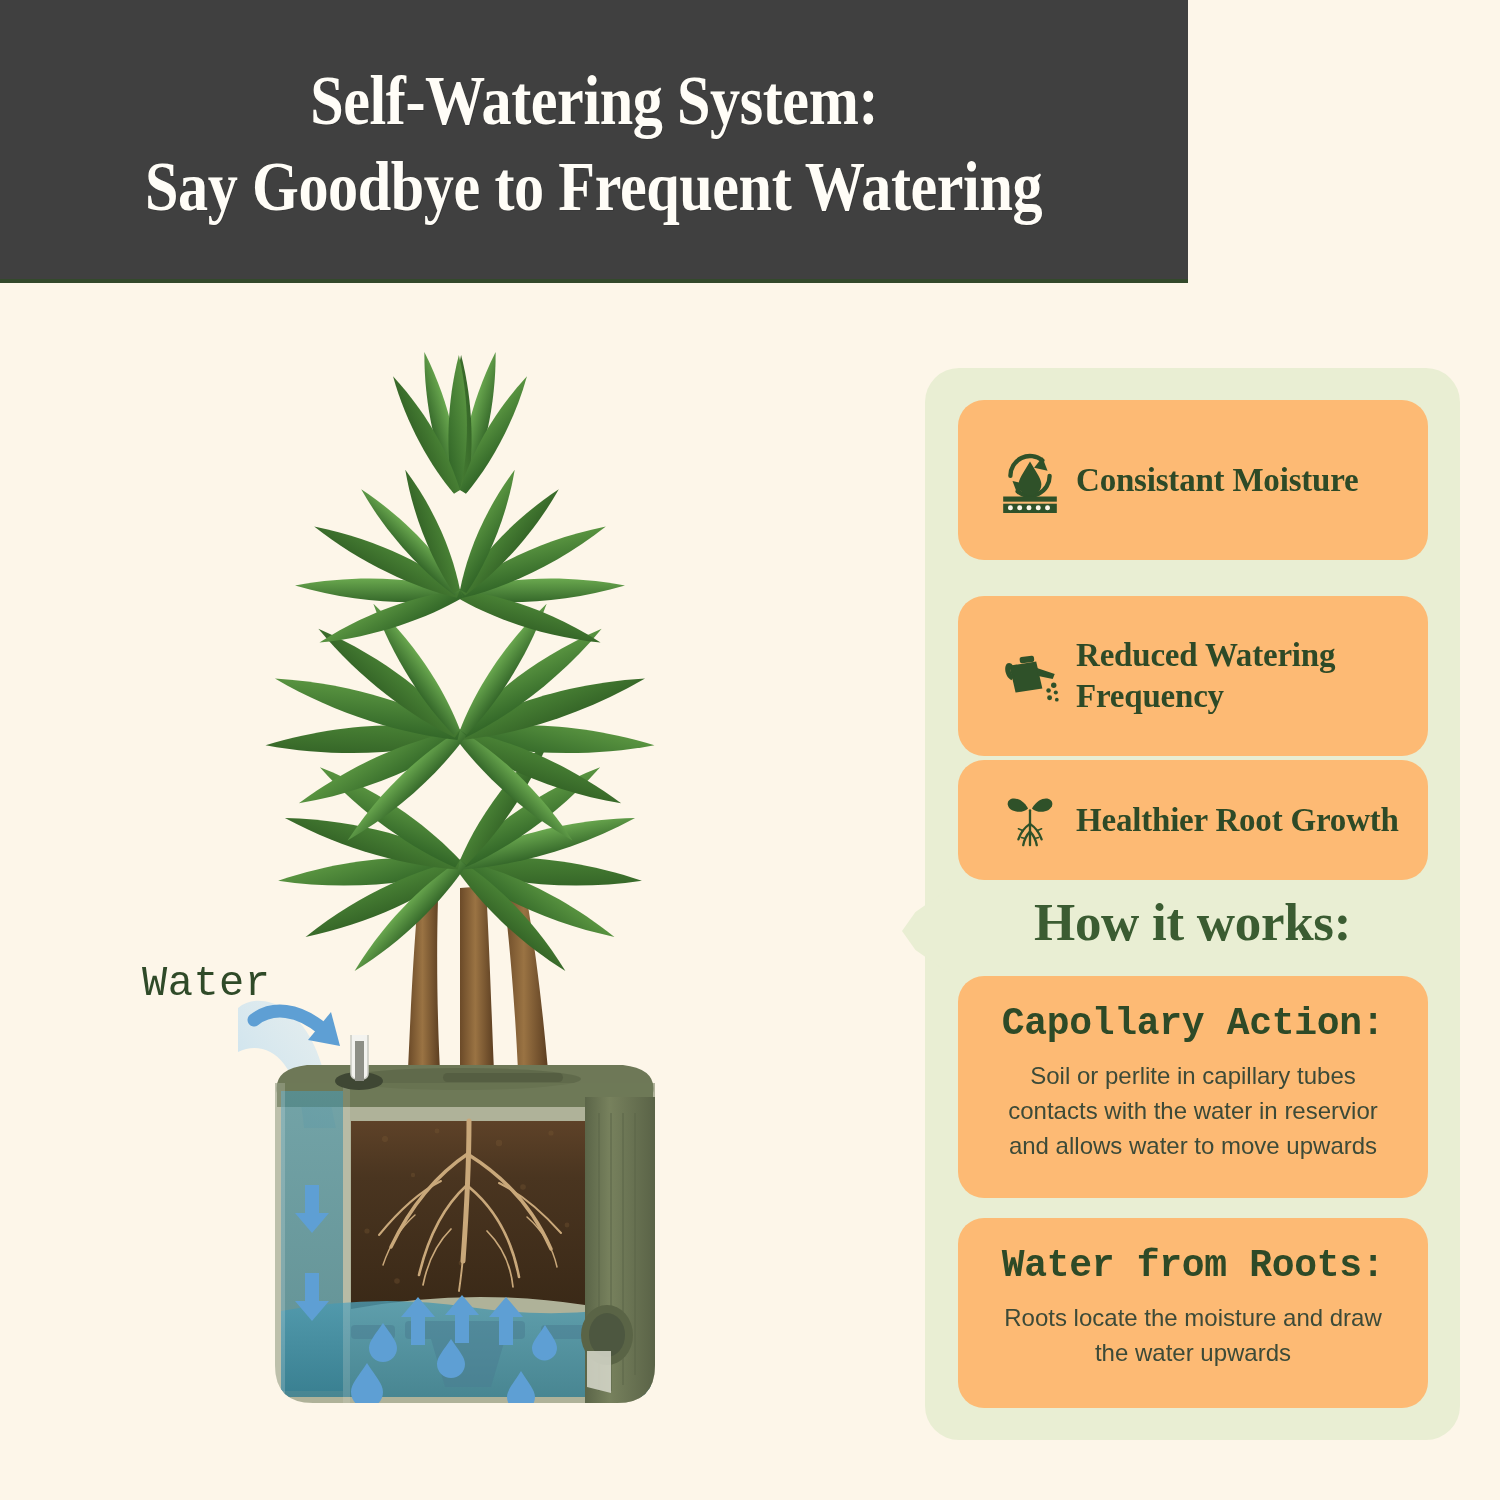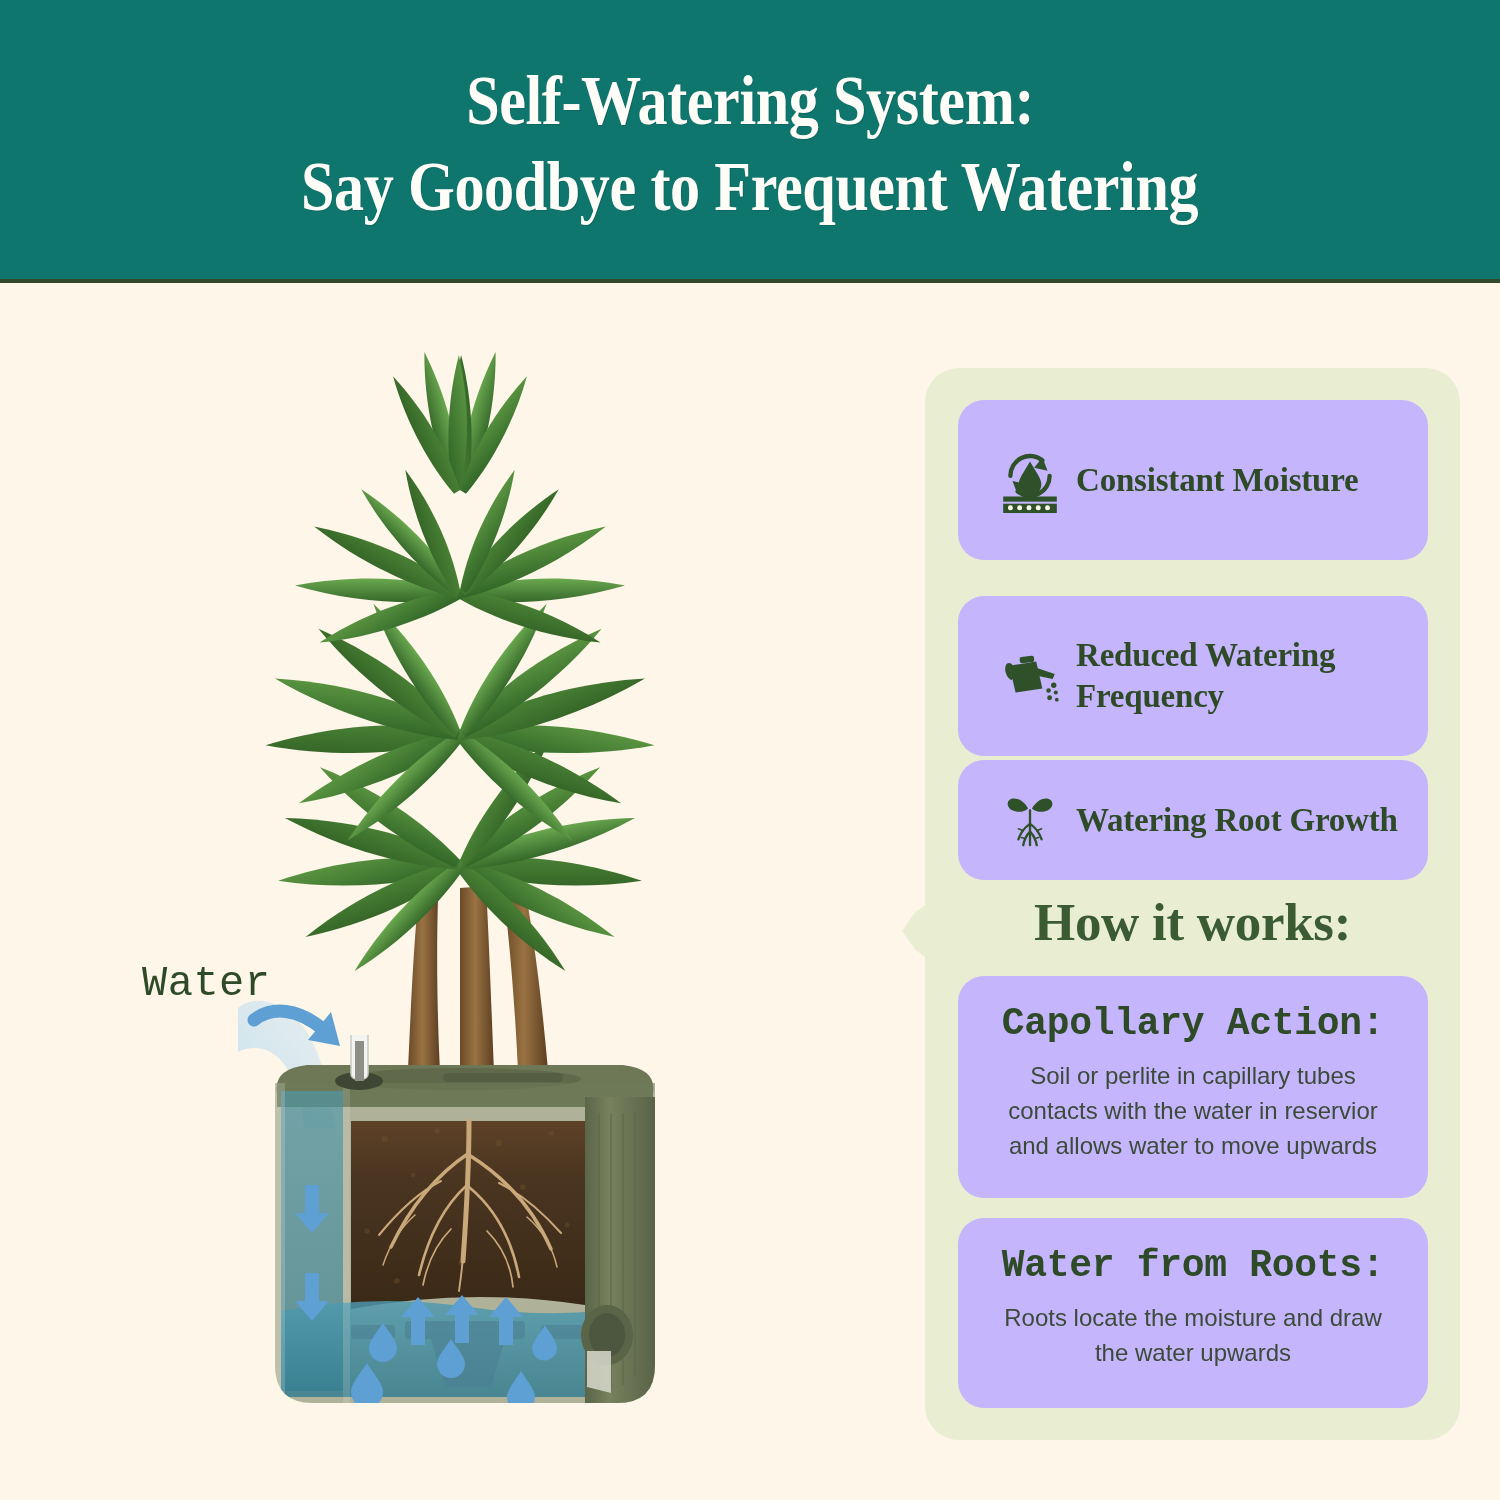--- a/index.html
+++ b/index.html
@@ -19,23 +19,23 @@
     position: relative;
     width: 1500px;
     height: 1500px;
     background: #fdf6e9;
   }
 
   
   .header {
     position: absolute;
     left: 0; top: 0;
-    width: 1500px;
+    width: 1188px;
     height: 283px;
-    background: #0f766e;
+    background: #404040;
     border-bottom: 4px solid #33492b;
     display: flex;
     flex-direction: column;
     align-items: center;
     justify-content: center;
     padding-top: 8px;
   }
   .header-line {
     color: #fffdf7;
     font-family: "Liberation Serif", serif;
@@ -120,21 +120,21 @@
     width: 48px; height: 86px;
     background: #e9eed3;
     clip-path: polygon(100% 0, 100% 100%, 28% 72%, 0 50%, 28% 28%);
     border-radius: 6px;
   }
 
   .card {
     position: absolute;
     left: 33px;
     width: 470px;
-    background: #c4b5fd;
+    background: #fdba74;
     border-radius: 26px;
   }
 
   .feature-card {
     display: flex;
     align-items: center;
     padding: 0 26px;
   }
   .feature-icon {
     width: 92px;
@@ -485,21 +485,21 @@
             <path d="M32 44 C 36 48, 38 53, 39 58"></path>
           </g>
           <g stroke="#2f5129" fill="none" stroke-width="1.6" stroke-linecap="round">
             <path d="M25 43 L20 41"></path>
               <path d="M39 43 L44 41"></path>
             <path d="M27 51 L23 50"></path>
               <path d="M37 51 L41 50"></path>
           </g>
         </svg>
       </div>
-      <div class="feature-label">Watering Root Growth</div>
+      <div class="feature-label">Healthier Root Growth</div>
     </div>
 
     <div class="how-heading">How it works:</div>
 
     <div class="card step-card" id="card-capillary">
       <div class="step-title">Capollary Action:</div>
       <div class="step-body">Soil or perlite in capillary tubes contacts with the water in reservior and allows water to move upwards</div>
     </div>
 
     <div class="card step-card" id="card-below">

